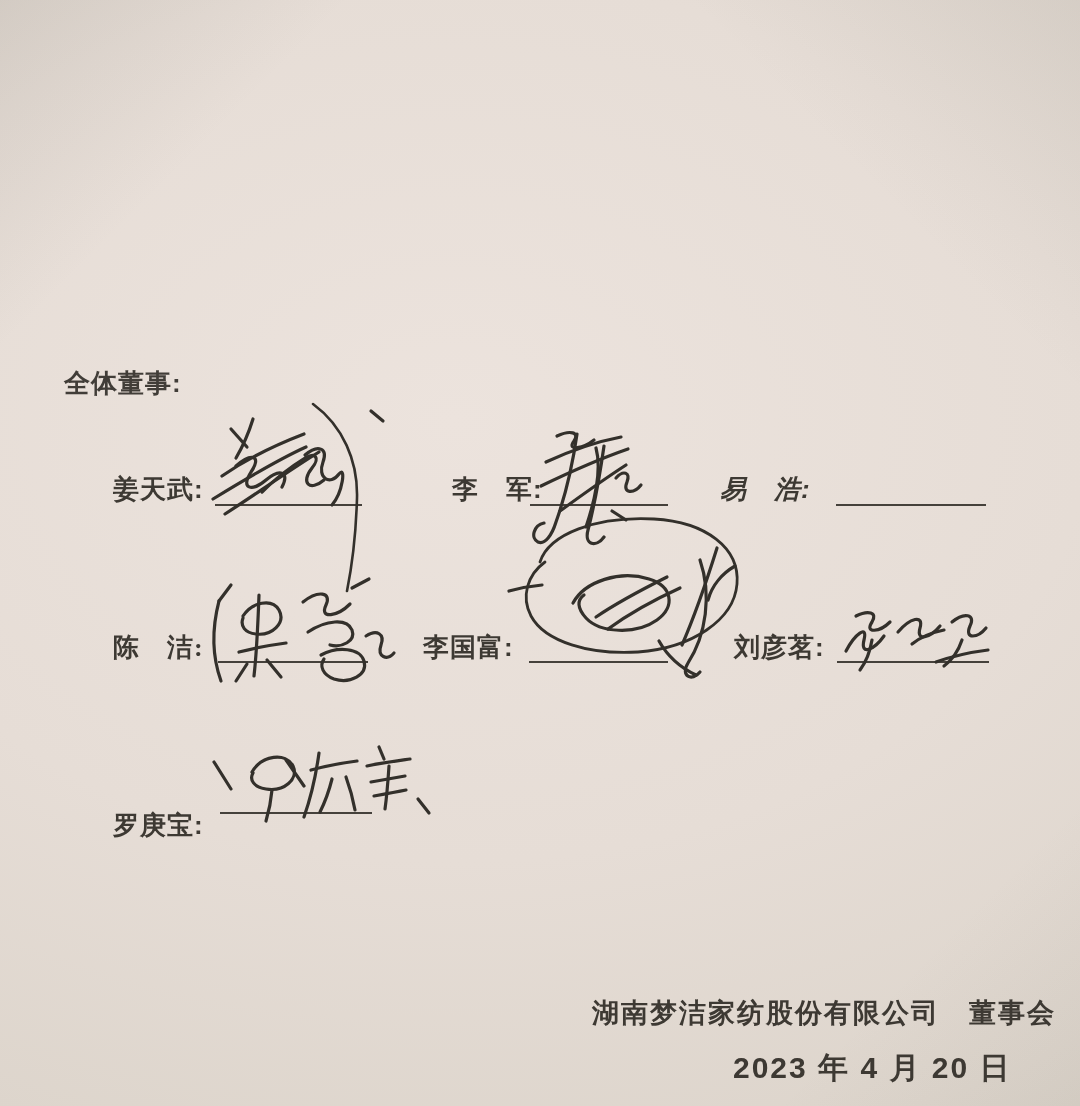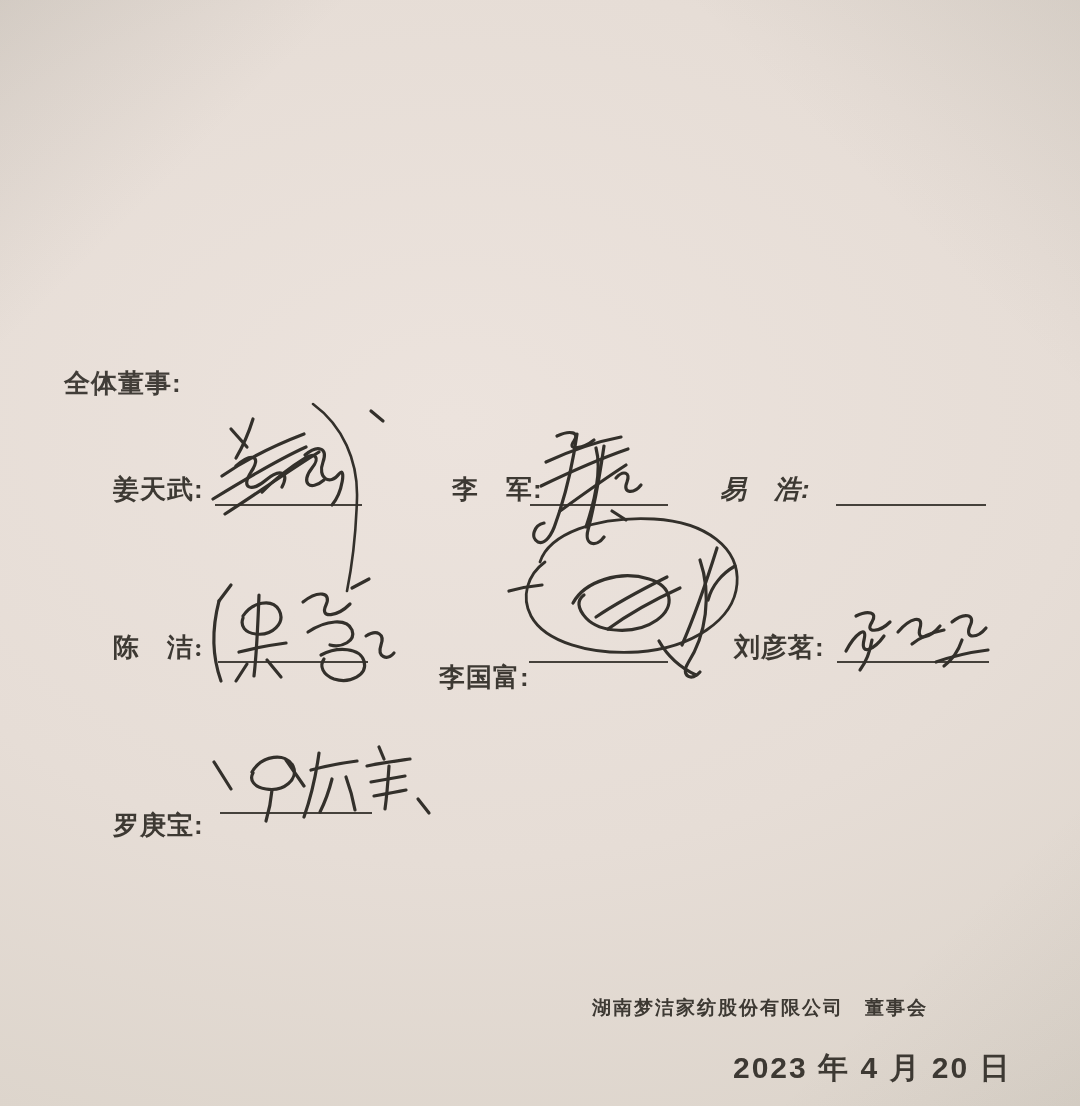--- a/index.html
+++ b/index.html
@@ -36,42 +36,42 @@
     font-size:26px;font-weight:600;color:#3d3933;letter-spacing:1px;
     white-space:pre;
   }
   .sig-line{
     position:absolute;height:0;
     border-bottom:2px solid #45413b;
   }
   .sig-svg{position:absolute;left:0;top:0;pointer-events:none;}
   .footer-issuer{
     position:absolute;top:995px;left:592px;
-    font-size:19px;font-weight:600;color:#3d3933;letter-spacing:2px;
+    font-size:27px;font-weight:600;color:#3d3933;letter-spacing:2px;
   }
   .footer-date{
     position:absolute;top:1048px;left:733px;
     font-size:30px;font-weight:600;color:#3d3933;letter-spacing:2px;
   }
 </style>
 </head>
 <body>
 
 <div class="paper">
 
 
 
   <div class="signers-heading">全体董事:</div>
 
   <div class="signer-label" style="left:113px;top:472px;">姜天武:</div>
   <div class="signer-label" style="left:420px;top:472px;margin-left:32px;">李　军:</div>
   <div class="signer-label" style="left:720px;top:472px;font-style:italic;">易　浩:</div>
 
   <div class="signer-label" style="left:113px;top:630px;font-family:Liberation Serif, serif;">陈　洁:</div>
-  <div class="signer-label" style="left:423px;top:660px;margin-left:16px;">李国富:</div>
+  <div class="signer-label" style="left:423px;top:630px;">李国富:</div>
   <div class="signer-label" style="left:734px;top:630px;">刘彦茗:</div>
 
   <div class="signer-label" style="left:113px;top:808px;">罗庚宝:</div>
 
   <div class="sig-line" style="left:215px;top:504px;width:147px;"></div>
   <div class="sig-line" style="left:530px;top:504px;width:138px;"></div>
   <div class="sig-line" style="left:836px;top:504px;width:150px;"></div>
 
   <div class="sig-line" style="left:218px;top:661px;width:150px;"></div>
   <div class="sig-line" style="left:529px;top:661px;width:139px;"></div>

